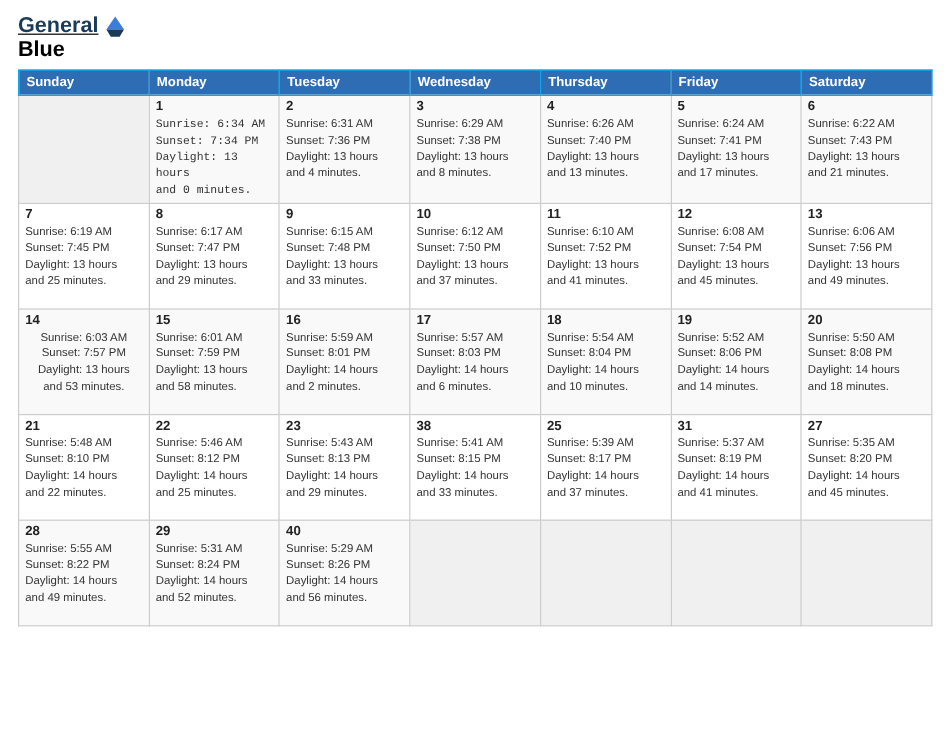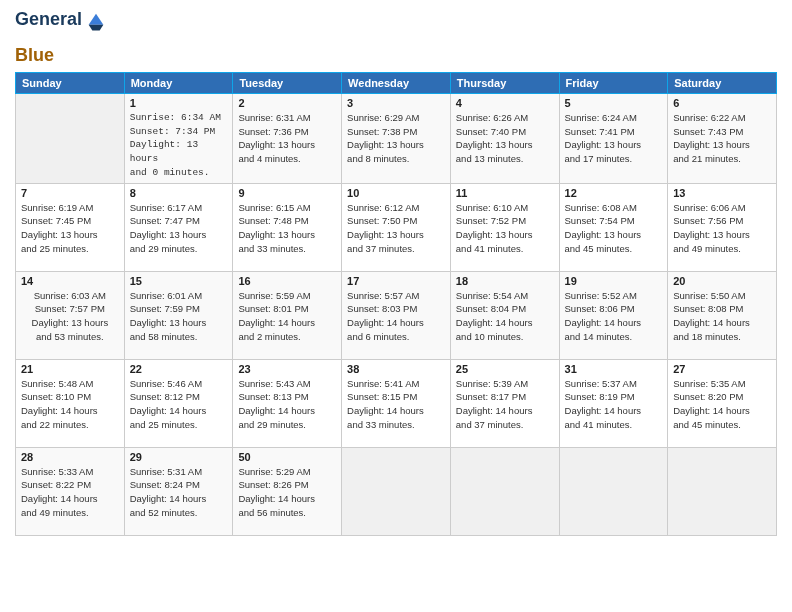--- a/index.html
+++ b/index.html
@@ -92,30 +92,30 @@
       background: #f0f0f0 !important;
     }
   </style>
 </head>
 <body>
 
 <div class="page">
   <div class="header">
     <div class="logo">
       <div>
-        <div style="display:flex;align-items:flex-start;">
+        <div style="display:flex;align-items:flex-end;text-decoration:underline;">
           <span class="logo-text">
             <span style="color:#1a3a5c;">General</span>
           </span>
           <svg class="logo-icon" viewBox="0 0 30 30">
             <polygon points="5,20 15,5 25,20" fill="#3b7dd8"></polygon>
             <polygon points="10,28 20,28 25,20 5,20" fill="#1a3a5c"></polygon>
           </svg>
         </div>
-        <div class="logo-text" style="color:#a16207;margin-top:14px;">Blue</div>
+        <div class="logo-text" style="color:#000000;">Blue</div>
       </div>
     </div>
     <div class="title-block">
       <div class="month-title"></div>
       <div class="location"></div>
     </div>
   </div>
 
   <table class="calendar">
     <thead>
@@ -324,34 +324,34 @@
             <span class="day-num">27</span>
             <div class="day-detail" style="white-space: pre-line;">Sunrise: 5:35 AM
 Sunset: 8:20 PM
 Daylight: 14 hours
 and 45 minutes.</div>
           </td>
         </tr>
         <tr>
           <td>
             <span class="day-num">28</span>
-            <div class="day-detail" style="white-space: pre-line;">Sunrise: 5:33 AM
+            <div class="day-detail" style="white-space: pre-line;">Sunrise: 5:55 AM
 Sunset: 8:22 PM
 Daylight: 14 hours
 and 49 minutes.</div>
           </td>
           <td>
             <span class="day-num">29</span>
             <div class="day-detail" style="white-space: pre-line;">Sunrise: 5:31 AM
 Sunset: 8:24 PM
 Daylight: 14 hours
 and 52 minutes.</div>
           </td>
           <td>
-            <span class="day-num">50</span>
+            <span class="day-num">40</span>
             <div class="day-detail" style="white-space: pre-line;">Sunrise: 5:29 AM
 Sunset: 8:26 PM
 Daylight: 14 hours
 and 56 minutes.</div>
           </td>
           <td class="empty-cell"></td>
           <td class="empty-cell"></td>
           <td class="empty-cell"></td>
           <td class="empty-cell"></td>
         </tr>

